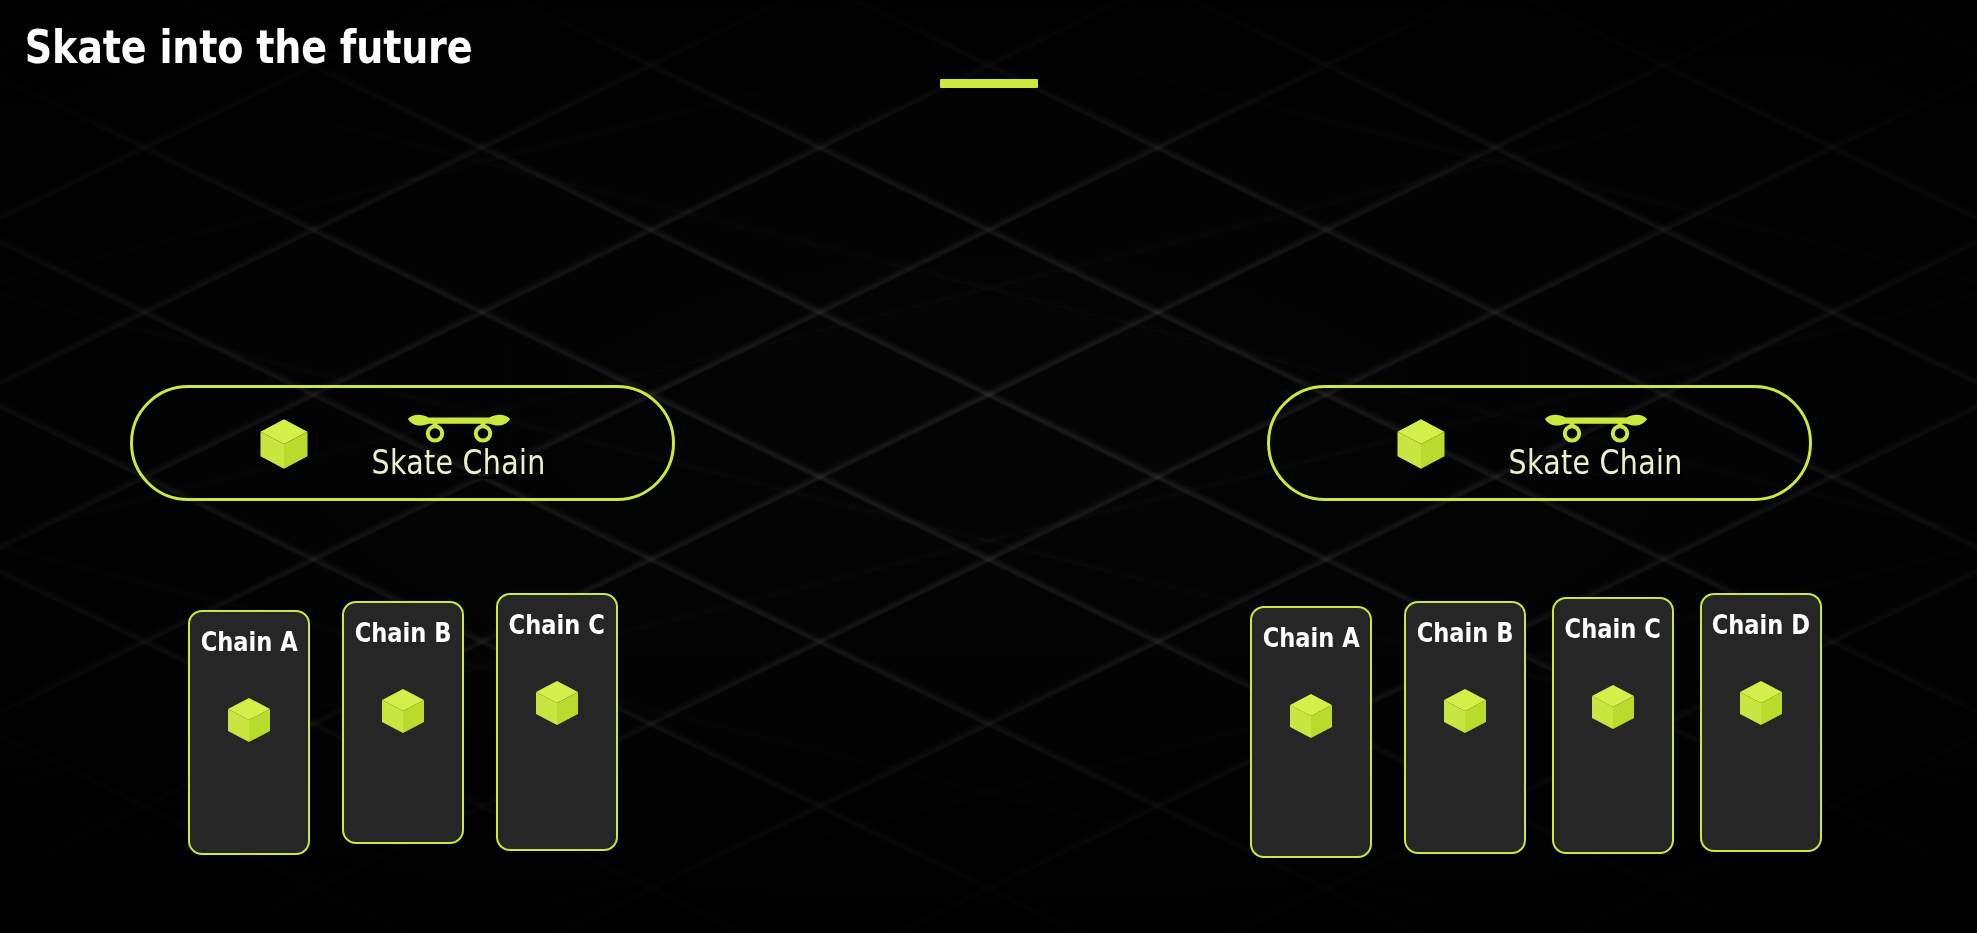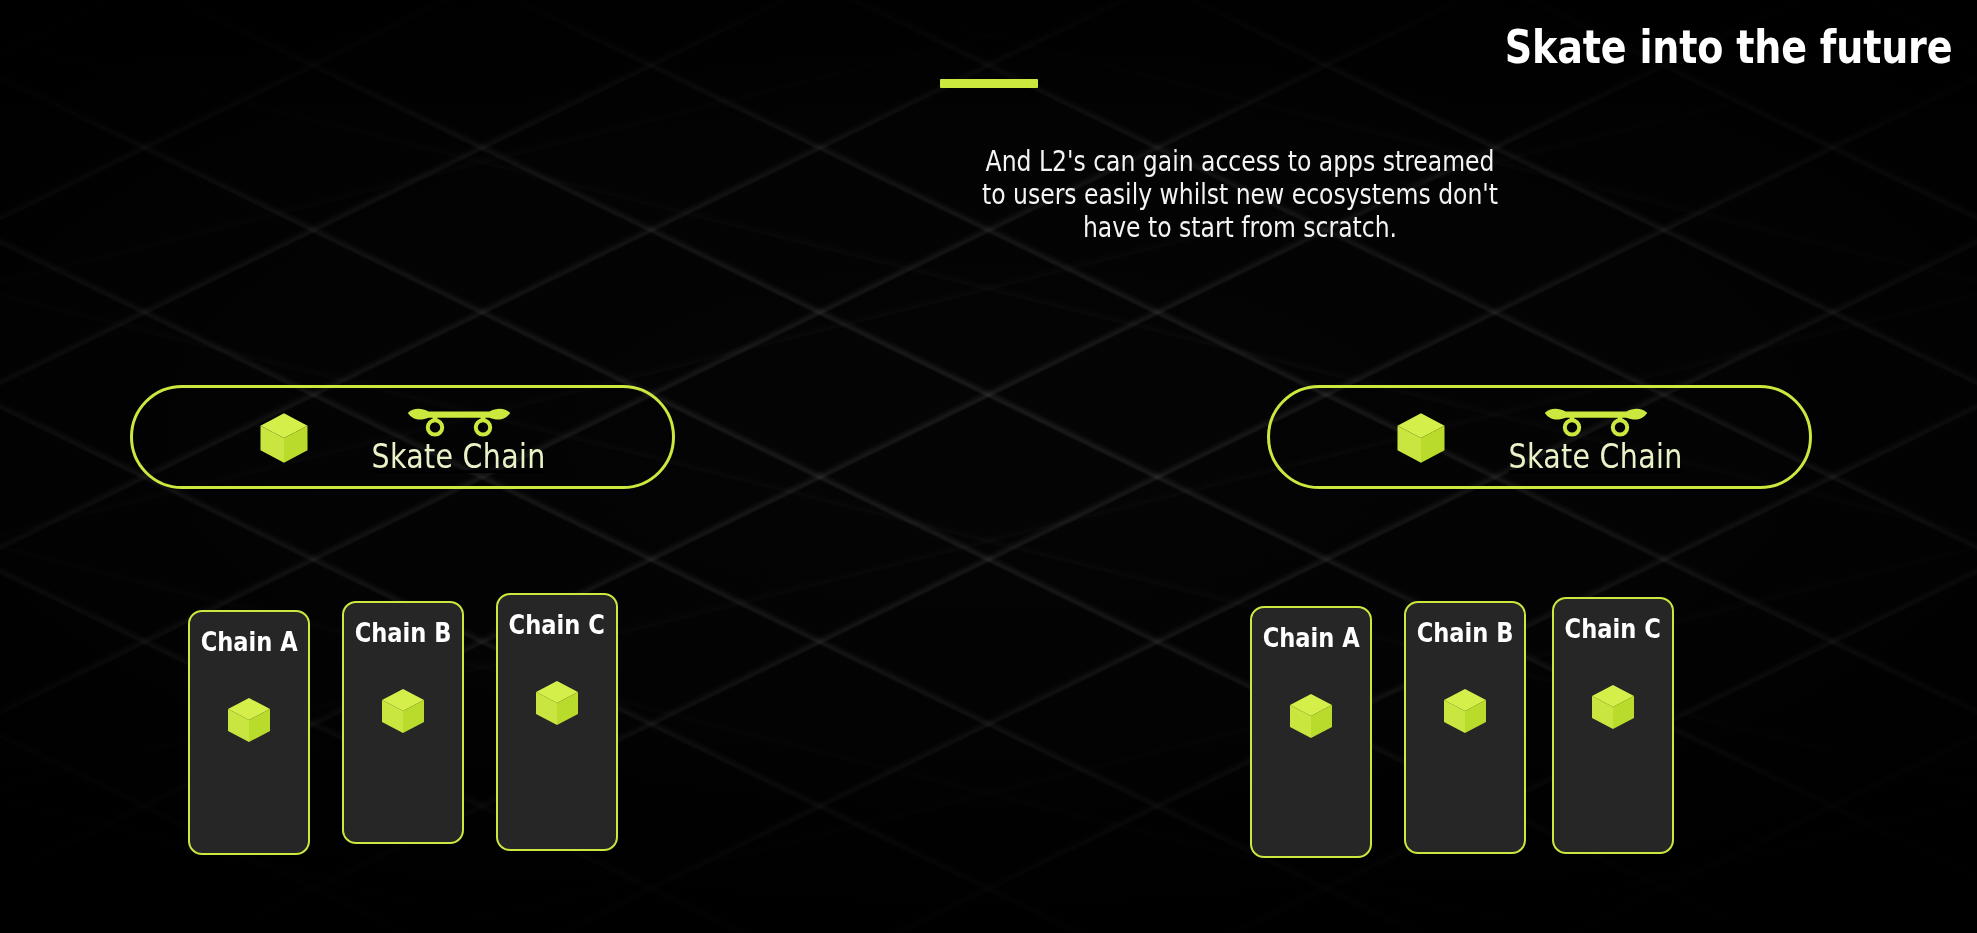--- a/index.html
+++ b/index.html
@@ -95,21 +95,21 @@
     position: absolute;
     inset: 0;
   }
 
   
   .title-block {
     position: absolute;
     top: 22px;
     left: 0;
     width: 100%;
-    text-align: right;
+    text-align: left;
   }
   .title {
     font-family: "DejaVu Sans Condensed", "Liberation Sans Narrow", "Liberation Sans", sans-serif;
     font-weight: 700;
     font-size: 47px;
     letter-spacing: -0.2px;
     color: #ffffff;
     line-height: 1.05;
     transform: scaleX(0.90);
     display: inline-block;
@@ -139,21 +139,21 @@
     transform: scaleX(0.95);
   }
   .lede-green { color: #cbe83f; }
   .lede-white { color: #f4f4f4; }
 
   
   .capsule {
     position: absolute;
     top: 385px;
     width: 545px;
-    height: 104px;
+    height: 116px;
     border: 3px solid #cbe83f;
     border-radius: 70px;
     box-sizing: border-box;
     display: flex;
     align-items: center;
     justify-content: center;
     gap: 10px;
     text-decoration: underline;
   }
   .capsule-left  { left: 130px; }
@@ -229,27 +229,20 @@
 </div>
 
 <div id="content">
 
   <div class="title-block">
     <div class="title">Skate into the future</div>
     <div class="title-underline"></div>
   </div>
 
 
-  <div class="col col-right">
-    <div class="lede lede-white">
-      <div>And L2's can gain access to apps streamed</div>
-      <div>to users easily whilst new ecosystems don't</div>
-      <div>have to start from scratch.</div>
-    </div>
-  </div>
 
   <div class="capsule capsule-left">
     <svg class="capsule-cube" viewBox="0 0 100 100">
       <polygon class="cube-top" points="50,6 92,28 50,50 8,28"></polygon>
       <polygon class="cube-left" points="8,28 50,50 50,94 8,72"></polygon>
       <polygon class="cube-right" points="92,28 92,72 50,94 50,50"></polygon>
     </svg>
     <div class="capsule-center">
       <svg class="board-icon" viewBox="0 0 140 50">
         <path d="M6 15 C12 9, 22 8, 32 13 L108 13 C118 8, 128 9, 134 15 C128 24, 118 25, 108 21 L32 21 C22 25, 12 24, 6 15 Z" fill="#cbe83f"></path>
@@ -327,14 +320,22 @@
 
   <div class="card" style="left:1552px; top:597px; height:257px;">
     <div class="card-label">Chain C</div>
     <svg class="card-cube" viewBox="0 0 100 100">
       <polygon class="cube-top" points="50,6 92,28 50,50 8,28"></polygon>
       <polygon class="cube-left" points="8,28 50,50 50,94 8,72"></polygon>
       <polygon class="cube-right" points="92,28 92,72 50,94 50,50"></polygon>
     </svg>
   </div>
 
+  <div class="card" style="left:1700px; top:593px; height:259px;">
+    <div class="card-label">Chain D</div>
+    <svg class="card-cube" viewBox="0 0 100 100">
+      <polygon class="cube-top" points="50,6 92,28 50,50 8,28"></polygon>
+      <polygon class="cube-left" points="8,28 50,50 50,94 8,72"></polygon>
+      <polygon class="cube-right" points="92,28 92,72 50,94 50,50"></polygon>
+    </svg>
+  </div>
 
 </div>
 
 </body></html>

